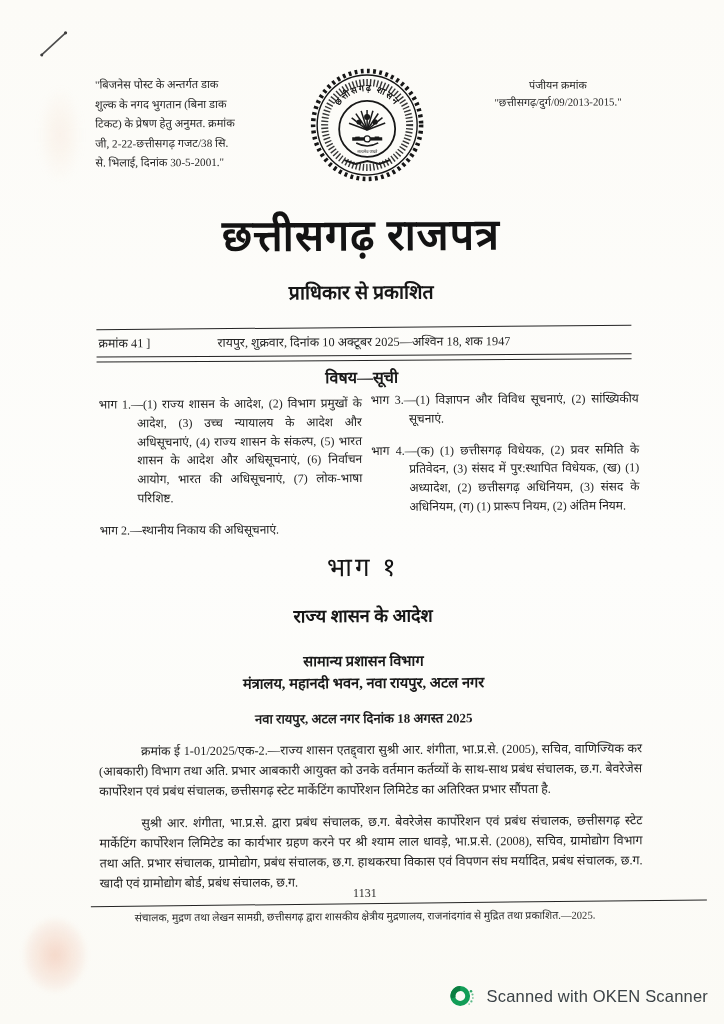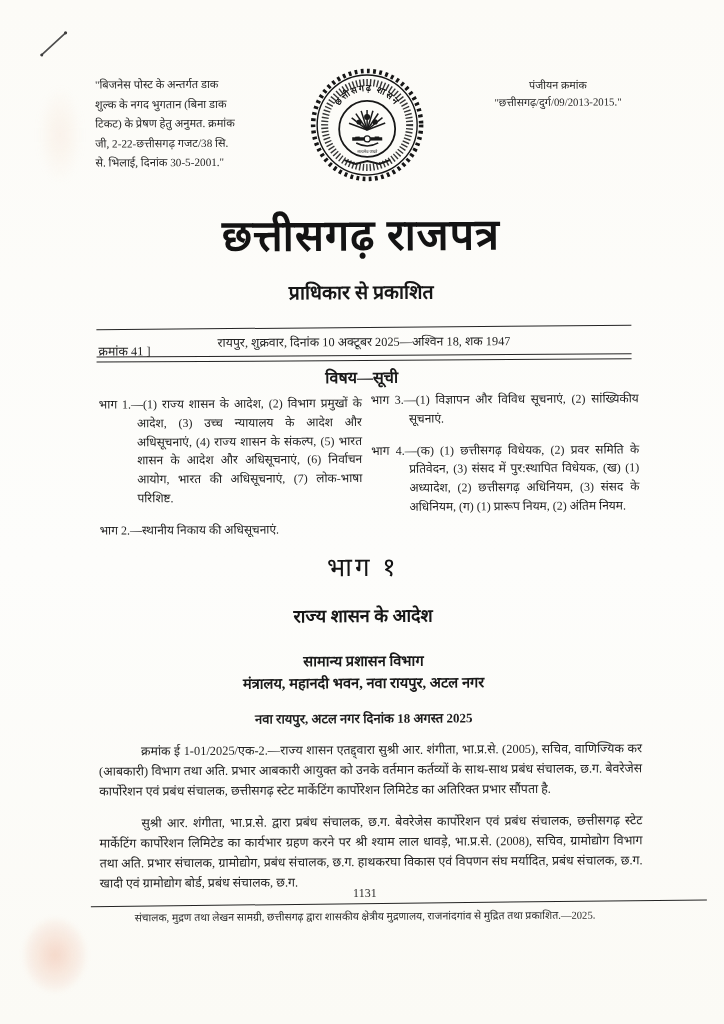--- a/index.html
+++ b/index.html
@@ -40,21 +40,21 @@
   }
   .emblem{left:306px;top:58px;width:126px;height:138px;}
 
   .masthead-title{
     top:204px;font-size:43px;font-weight:700;letter-spacing:1px;color:#131313;
   }
   .masthead-subtitle{top:278px;font-size:19.5px;font-weight:700;color:#161616;}
 
   .rule-1{top:327px;left:97px;width:535px;border-top:1.7px solid #242424;transform:rotate(-0.12deg);}
   .issue-line{top:333px;left:97px;width:535px;height:20px;font-size:12.3px;color:#232323;}
-  .issue-number{position:absolute;left:2px;top:8px;}
+  .issue-number{position:absolute;left:2px;top:0;}
   .issue-date{position:absolute;left:0;top:0;width:100%;text-align:center;}
   .rule-2{top:355px;left:97px;width:535px;height:4.2px;border-top:1.7px solid #242424;border-bottom:1.7px solid #242424;}
 
   .toc-title{top:366px;font-size:16px;font-weight:700;color:#1a1a1a;}
   .toc-col{font-size:12px;line-height:18.8px;text-align:justify;color:#222;}
   .toc-left{left:99px;top:394px;width:263px;}
   .toc-right{left:371px;top:391px;width:268px;}
   .toc-item{padding-left:38px;text-indent:-38px;}
   .toc-item + .toc-item{margin-top:13px;}
 
@@ -174,13 +174,25 @@
     </div>
 
     <div class="abs center page-number">1131</div>
     <div class="abs footer-rule"></div>
     <div class="abs center footer-text">संचालक, मुद्रण तथा लेखन सामग्री, छत्तीसगढ़ द्वारा शासकीय क्षेत्रीय मुद्रणालय, राजनांदगांव से मुद्रित तथा प्रकाशित.—2025.</div>
 
   </div>
 
   <div class="smudge"></div>
 
+  <div class="oken-badge">
+    <svg class="oken-logo" viewBox="0 0 30 30">
+      <circle cx="12" cy="15" r="8" fill="none" stroke="#129d57" stroke-width="5.2"></circle>
+      <path d="M 12 7 A 8 8 0 0 0 4.5 17" fill="none" stroke="#0b7e41" stroke-width="5.2"></path>
+      <circle cx="23.6" cy="9.8" r="1.35" fill="#129d57" opacity="0.9"></circle>
+      <circle cx="25.2" cy="13.4" r="1.15" fill="#129d57" opacity="0.65"></circle>
+      <circle cx="25.6" cy="17.2" r="1.0" fill="#129d57" opacity="0.5"></circle>
+      <circle cx="24.0" cy="20.8" r="1.2" fill="#129d57" opacity="0.7"></circle>
+      <circle cx="21.6" cy="23.6" r="0.95" fill="#129d57" opacity="0.5"></circle>
+    </svg>
+    <span class="oken-text">Scanned with OKEN Scanner</span>
+  </div>
 </div>
 
 </body></html>

